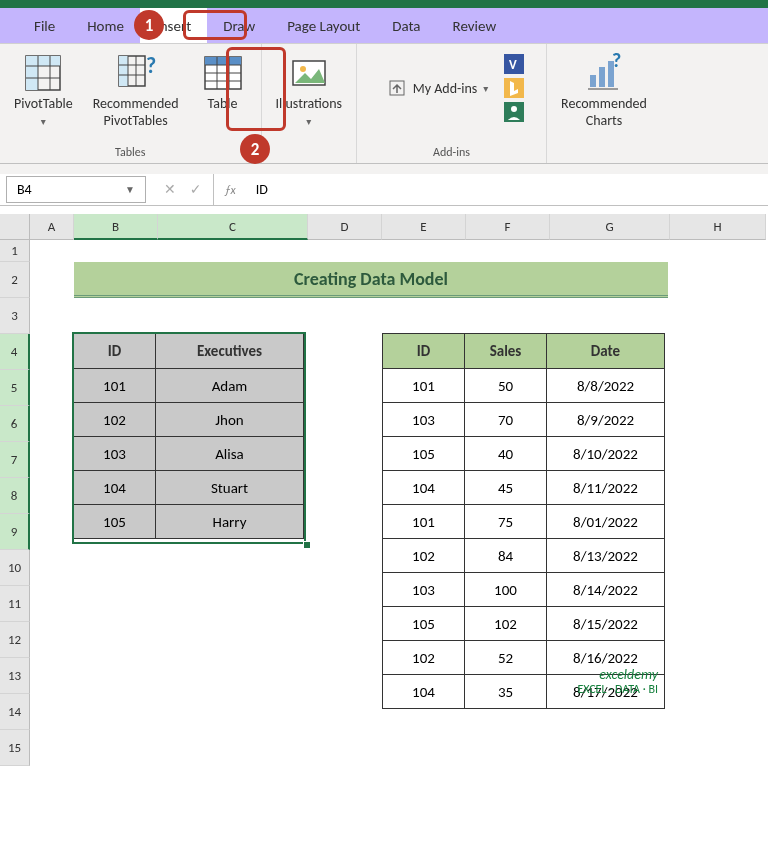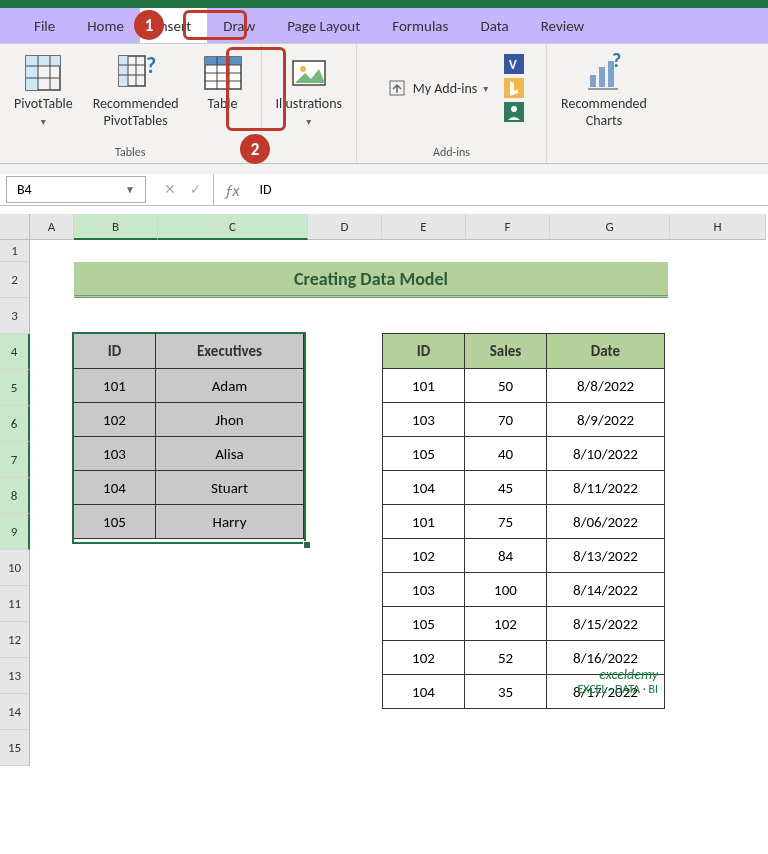--- a/index.html
+++ b/index.html
@@ -25,21 +25,21 @@
 .addin-item .mini-icon { width: 20px; height: 20px; display: inline-flex; align-items: center; justify-content: center; }
 
 .annot-circle { position: absolute; width: 30px; height: 30px; border-radius: 50%; background: #c0392b; color: #fff; display: flex; align-items: center; justify-content: center; font-weight: bold; font-size: 17px; z-index: 50; }
 .annot-box { position: absolute; border: 3px solid #c0392b; border-radius: 6px; z-index: 49; pointer-events: none; }
 
 .namebox-row { display: flex; background: #fff; border-bottom: 1px solid #c0c0c0; height: 32px; align-items: stretch; }
 .namebox { width: 140px; border: 1px solid #b0b0b0; background: #fff; display: flex; align-items: center; padding: 0 10px; font-size: 14px; margin: 2px 6px; gap: 11px; }
 .namebox .dd { margin-left: auto; font-size: 10px; color: #666; }
 .fx-icons { display: flex; align-items: center; gap: 14px; padding: 0 12px; border-right: 1px solid #c0c0c0; }
 .fx-icons span { color: #aaa; font-size: 14px; }
-.fx-label { display: flex; align-items: center; padding: 16px 10px; font-size: 16px; color: #888; font-style: italic; }
+.fx-label { display: flex; align-items: center; padding: 16px 10px; font-size: 12px; color: #888; font-style: italic; }
 .formula-bar { flex: 1; display: flex; align-items: center; padding: 0 10px; font-size: 14px; }
 
 .grid-wrap { display: flex; }
 .row-headers { display: flex; flex-direction: column; }
 .corner { width: 30px; height: 26px; background: #e6e6e6; border-right: 1px solid #bcbcbc; border-bottom: 1px solid #bcbcbc; }
 .rowhdr { width: 30px; height: 36px; background: #e6e6e6; border-right: 1px solid #bcbcbc; border-bottom: 1px solid #d4d4d4; display: flex; align-items: center; justify-content: center; font-size: 13px; color: #333; }
 .rowhdr.r1 { height: 22px; }
 .rowhdr.sel { background: #c9e8c9; border-right: 2px solid #217346; }
 
 .col-headers { display: flex; height: 26px; }
@@ -74,21 +74,20 @@
 <body>
 
 <div class="titlebar"></div>
 
 <div class="tabs" id="tabs-container">
     <div class="tab">File</div>
     <div class="tab">Home</div>
     <div class="tab active">Insert</div>
     <div class="tab">Draw</div>
     <div class="tab">Page Layout</div>
-    <div class="tab">Formulas</div>
     <div class="tab">Data</div>
     <div class="tab">Review</div>
   </div>
 
 <div class="annot-box" style="left:183px; top:10px; width:64px; height:30px;"></div>
 <div class="annot-circle" style="left:134px; top:10px;">1</div>
 <div class="annot-box" style="left:226px; top:47px; width:60px; height:84px;"></div>
 <div class="annot-circle" style="left:240px; top:134px;">2</div>
 
 <div class="ribbon">
@@ -326,21 +325,21 @@
               <td>8/10/2022</td>
             </tr>
             <tr>
               <td>104</td>
               <td>45</td>
               <td>8/11/2022</td>
             </tr>
             <tr>
               <td>101</td>
               <td>75</td>
-              <td>8/06/2022</td>
+              <td>8/01/2022</td>
             </tr>
             <tr>
               <td>102</td>
               <td>84</td>
               <td>8/13/2022</td>
             </tr>
             <tr>
               <td>103</td>
               <td>100</td>
               <td>8/14/2022</td>

